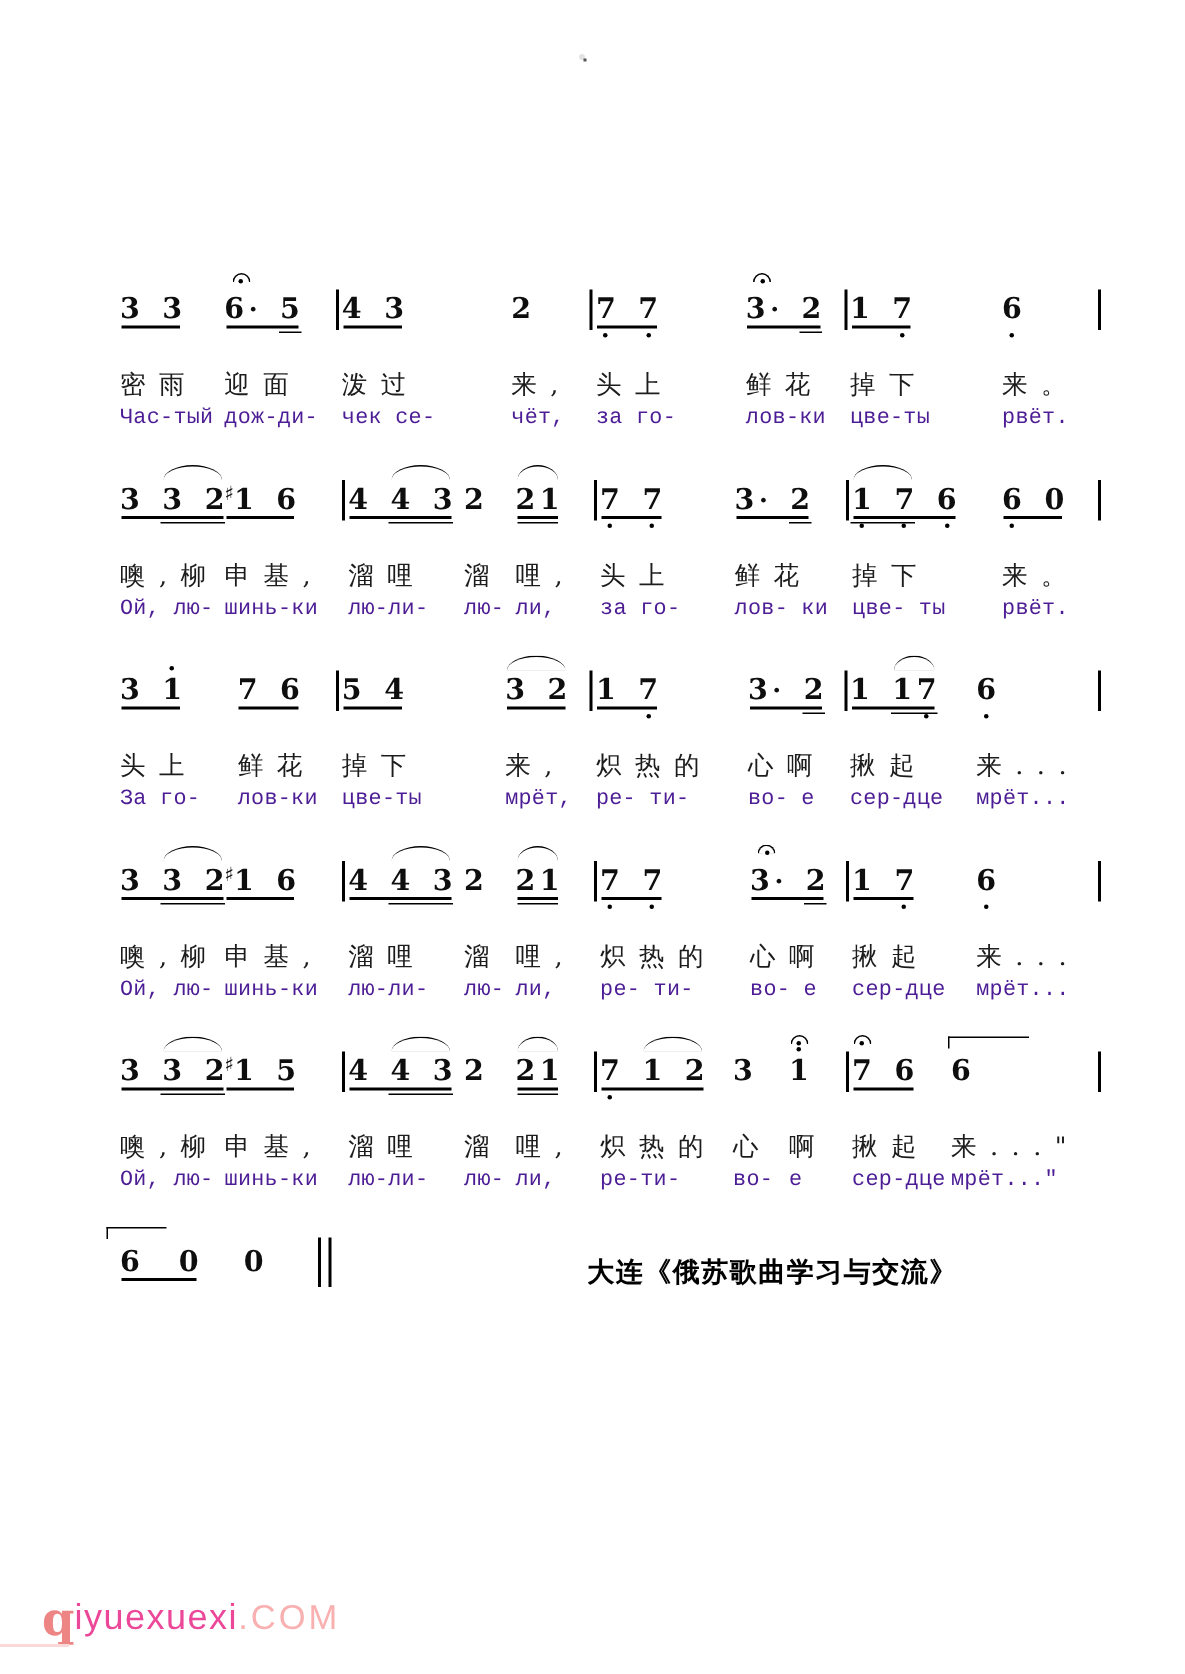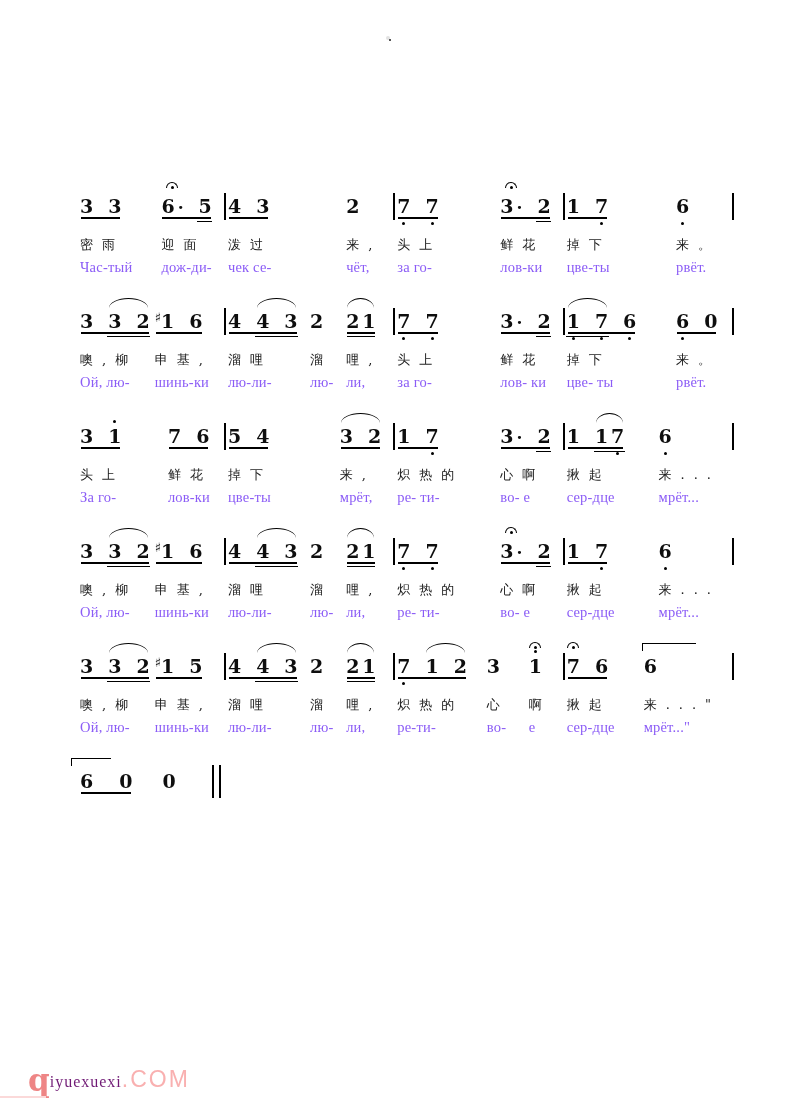--- a/index.html
+++ b/index.html
@@ -38,33 +38,33 @@
         border:1.6px solid #000;border-bottom:none;border-radius:10px 10px 0 0;box-sizing:border-box;}
   .fdot{position:absolute;left:50%;margin-left:-1.5px;top:4px;width:3px;height:3px;
         background:#000;border-radius:50%;}
   .gline{position:absolute;height:1.6px;background:#000;}
   .gline.full{left:1px;right:1px;}
   .l1{top:35px;} .l2{top:38.6px;}
   .slur{position:absolute;top:1px;height:10px;border-top:1.7px solid #000;
         border-radius:50% 50% 0 0 / 100% 100% 0 0;box-sizing:border-box;}
   .vbracket{position:absolute;top:1px;height:8px;border-top:1.8px solid #000;
             border-left:1.8px solid #000;box-sizing:border-box;}
-  .cn{margin-top:8px;height:24px;font-family:"DejaVu Serif","Liberation Serif",serif;
-      font-size:13px;color:#1c1c1c;letter-spacing:9px;white-space:nowrap;line-height:22px;}
-  .ru{height:20px;font-family:Liberation Serif, serif;font-size:14.5px;color:#8b5cf6;
+  .cn{margin-top:20px;height:24px;font-family:"DejaVu Serif","Liberation Serif",serif;
+      font-size:17px;color:#1c1c1c;letter-spacing:9px;white-space:nowrap;line-height:22px;}
+  .ru{height:20px;font-family:Liberation Mono, monospace;font-size:14.5px;color:#4c1d95;
       white-space:nowrap;line-height:18px;letter-spacing:0.2px;}
 
   .credits{position:absolute;left:360px;top:836px;width:310px;text-align:center;
            font-family:"DejaVu Serif","Liberation Serif",serif;font-weight:bold;color:#000;}
   .credits .c1{font-size:18px;letter-spacing:1px;line-height:25px;}
   .credits .c2{font-size:18px;letter-spacing:3px;line-height:25px;}
 
   .watermark{position:absolute;left:28px;top:1062px;white-space:nowrap;}
   .wm-q{font-family:"DejaVu Serif",serif;font-weight:bold;font-size:31px;color:#ee8585;vertical-align:-4px;}
-  .wm-mid{font-family:Liberation Serif, serif;font-size:16px;color:#701a75;letter-spacing:1px;}
+  .wm-mid{font-family:Liberation Sans, sans-serif;font-size:24px;color:#ec4899;letter-spacing:1px;}
   .wm-suf{font-family:"Liberation Sans",sans-serif;font-size:23px;color:#f9b0b0;letter-spacing:2px;}
   .wm-line{position:absolute;left:0;top:1096px;width:46px;height:2px;background:#fbd9d9;}
 </style>
 </head>
 <body>
 
 <div class="speck">
     <i></i>
   </div>
 
@@ -583,16 +583,17 @@
           <div class="notes">
             <span class="note"><span class="digit">0</span></span>
           </div>
         </div>
       </div>
       <div class="bar double"></div>
     </div>
   </div>
 
 <div class="credits">
+  <div class="c1">大连《俄苏歌曲学习与交流》</div>
 </div>
 
 <div class="watermark"><span class="wm-q">q</span><span class="wm-mid">iyuexuexi</span><span class="wm-suf">.COM</span></div>
 <div class="wm-line"></div>
 
 </body></html>

